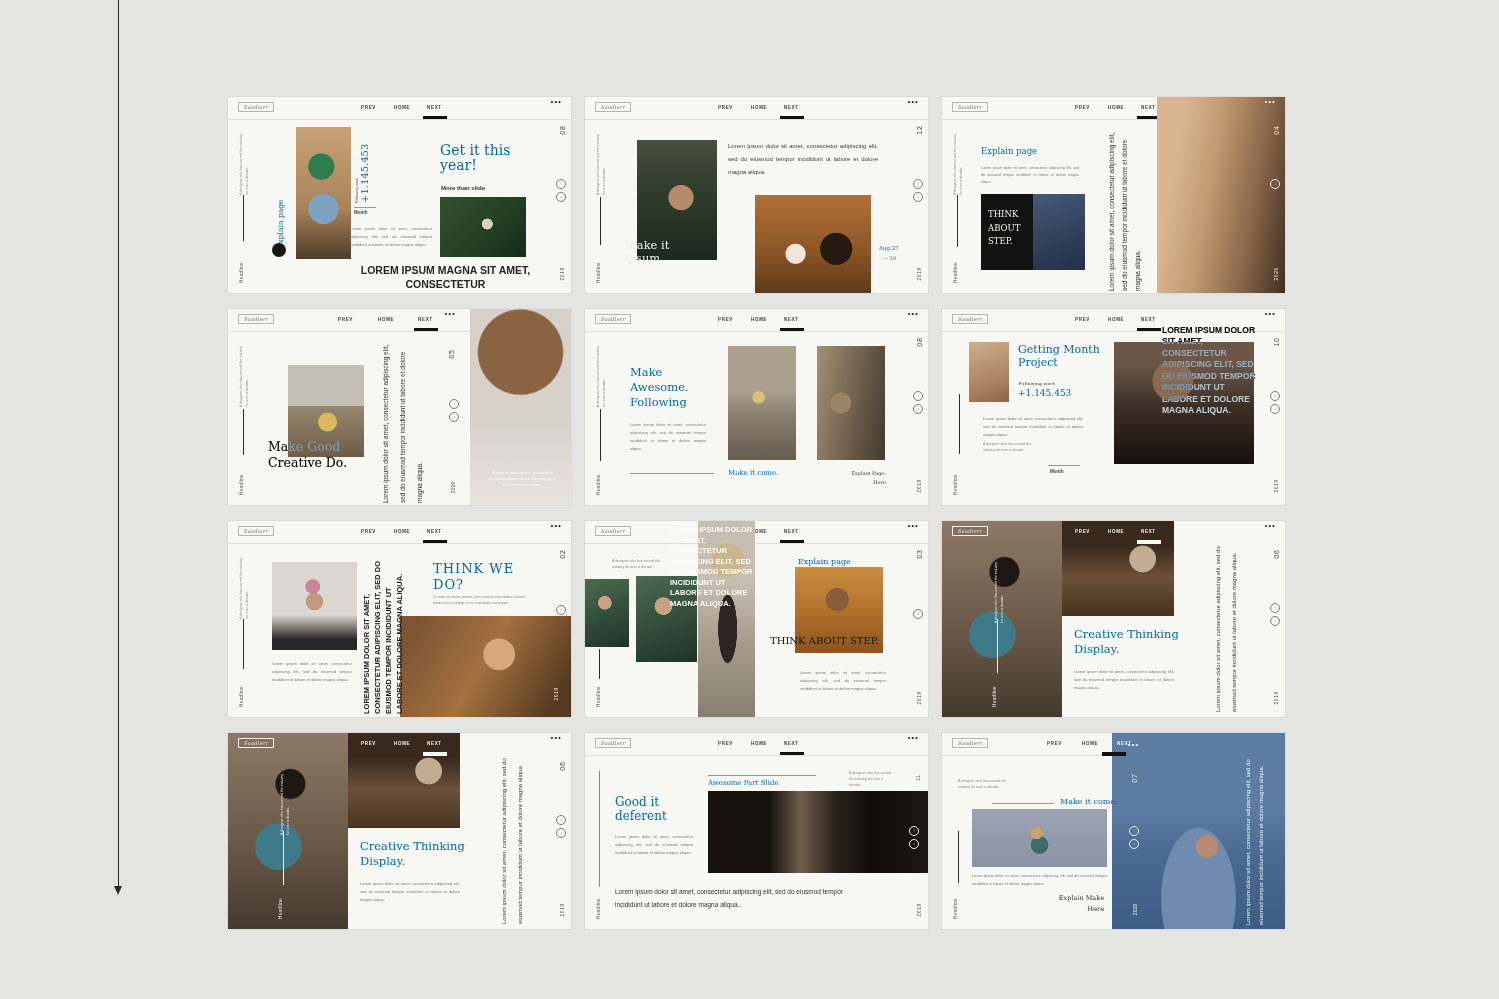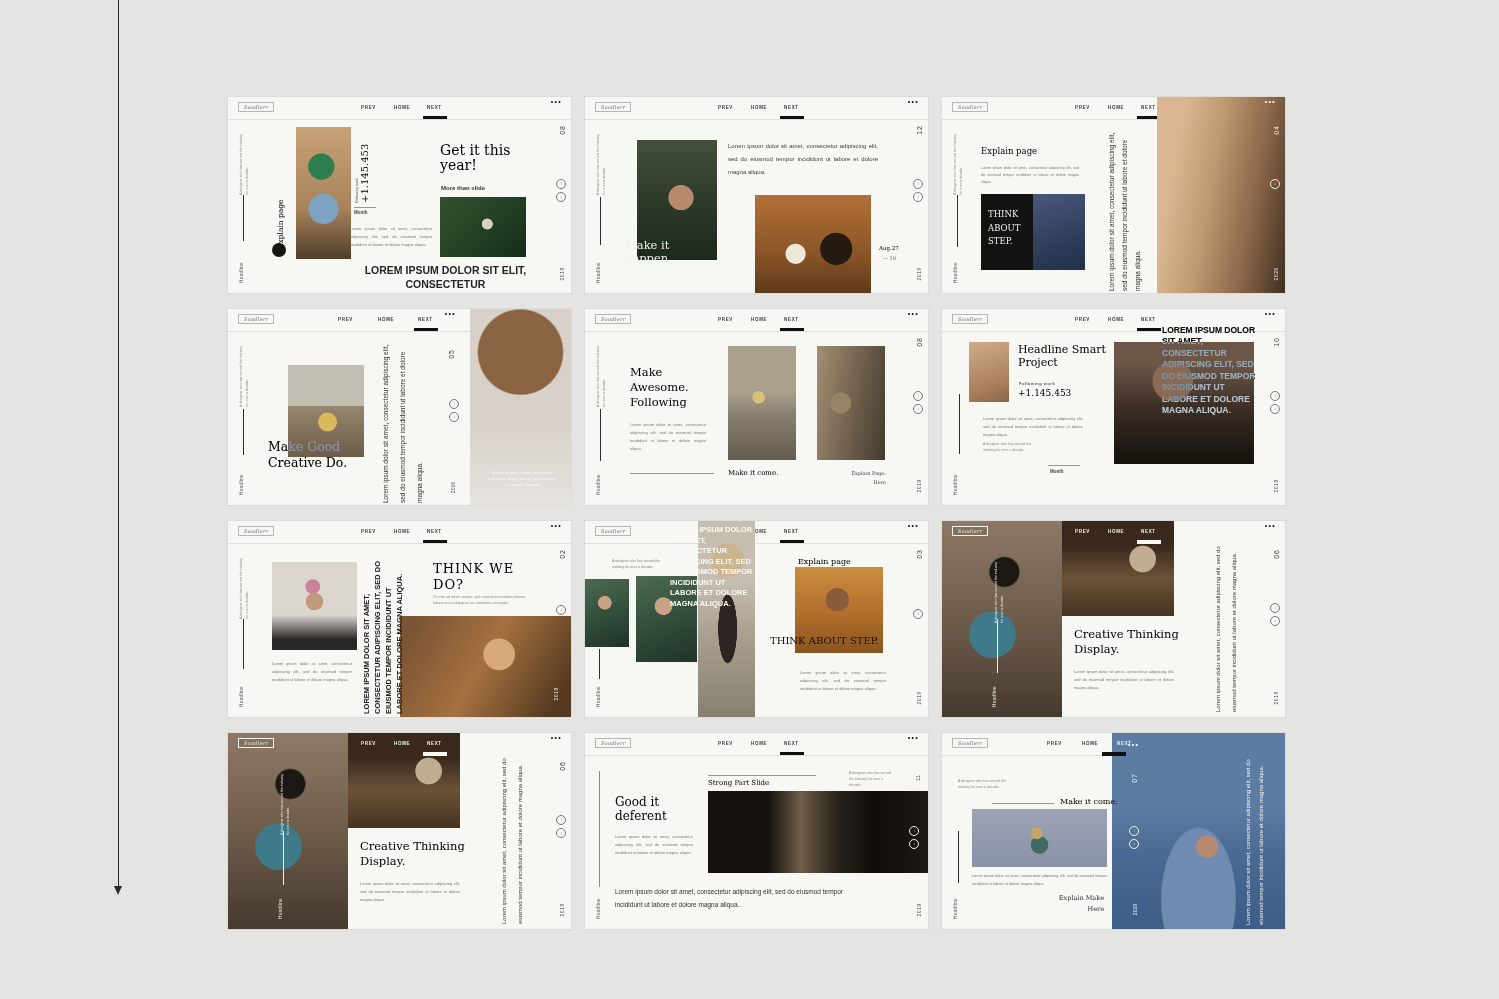--- a/index.html
+++ b/index.html
@@ -37,21 +37,21 @@
   .w .ric,.ric.w{border-color:#f0f0ee;color:#f0f0ee;}
   .vnum.w,.vyear.w{color:#f5f5f3;}
   
   .vnote{left:11px;top:36px;font-size:3.5px;line-height:1.7;color:#8a8a86;height:62px;}
   .vhead{left:11px;bottom:10px;font-size:4.5px;letter-spacing:.4px;color:#555;}
   .vrule{left:15px;width:1px;background:#2e2e2e;}
   
   .tiny{font-size:3.5px;color:#8c8a84;line-height:1.7;}
   .body4{font-size:4px;color:#7c7a73;line-height:2;text-align:justify;}
   .body6{font-size:6px;color:#3f3d38;line-height:2.2;text-align:justify;}
-  .h-serif{color:#000000;}
+  .h-serif{color:#0369a1;}
   .photo{position:absolute;}
   .diff{mix-blend-mode:difference;color:#ffffff;}
   
   .p1a{background:radial-gradient(circle at 46% 30%,#2e7d4f 0 13%,rgba(0,0,0,0) 14%),
        radial-gradient(circle at 50% 62%,#7ea3c2 0 17%,rgba(0,0,0,0) 18%),
        linear-gradient(180deg,#c8a376,#a8825a 62%,#4f3d2b);}
   .p1b{background:radial-gradient(circle at 55% 45%,#d8d2c2 0 9%,rgba(0,0,0,0) 10%),
        linear-gradient(135deg,#33502d,#234023 55%,#152c18);}
   .p2a{background:radial-gradient(circle at 55% 48%,#b68a6a 0 16%,rgba(0,0,0,0) 17%),
        linear-gradient(180deg,#44503a,#2c3828 55%,#1c291d);}
@@ -123,21 +123,21 @@
       <div class="abs circle-dot" style="left:44px;top:146px;width:14px;height:14px"></div>
       <div class="photo p1a" style="left:68px;top:30px;width:55px;height:132px"></div>
       <span class="abs v tiny" style="left:126px;top:58px;height:48px;font-size:3.8px;color:#555">Following work</span>
       <span class="abs v serif h-serif" style="left:131px;top:30px;height:76px;font-size:10px">+1.145.453</span>
       <div class="abs thinline" style="left:126px;top:110px;width:22px"></div>
       <span class="abs" style="left:126px;top:113px;font-size:4.5px;font-weight:bold;color:#444">Month</span>
       <div class="abs body4" style="left:122px;top:128px;width:82px">Lorem ipsum dolor sit amet, consectetur adipiscing elit, sed do eiusmod tempor incididunt ut labore et dolore magna aliqua.</div>
       <div class="abs serif h-serif" style="left:212px;top:46px;width:92px;font-size:14px;line-height:1.05">Get it this year!</div>
       <span class="abs" style="left:213px;top:88px;font-size:6px;font-weight:bold;color:#333">More than slide</span>
       <div class="photo p1b" style="left:212px;top:100px;width:86px;height:60px"></div>
-      <div class="abs" style="left:125px;top:167px;width:185px;font-size:10.5px;font-weight:bold;color:#242424;text-align:center;line-height:1.3">LOREM IPSUM DOLOR SIT ELIT, CONSECTETUR</div>
+      <div class="abs" style="left:125px;top:167px;width:185px;font-size:10.5px;font-weight:bold;color:#242424;text-align:center;line-height:1.3">LOREM IPSUM MAGNA SIT AMET, CONSECTETUR</div>
       <span class="abs v vnum">08</span>
       <div class="abs rail-icons">
           <span class="ric">↑</span>
           <span class="ric">↓</span>
         </div>
       <span class="abs v vyear">2019</span>
     </div>
 
     <div class="slide">
       <span class="abs logo serif">Saadlerr</span>
@@ -146,21 +146,21 @@
       <span class="abs nav-item" style="left:199px">NEXT</span>
       <span class="abs nav-underline"></span>
       <span class="abs dots">•••</span>
       <div class="abs sep"></div>
       <span class="abs v vnote">A designer who has served the industry for over a decade.</span>
       <div class="abs vrule" style="top:100px;height:48px"></div>
       <span class="abs v vhead">Headline</span>
       <div class="photo p2a" style="left:52px;top:43px;width:80px;height:120px"></div>
       <div class="abs body6" style="left:143px;top:43px;width:150px">Lorem ipsum dolor sit amet, consectetur adipiscing elit, sed do eiusmod tempor incididunt ut labore et dolore magna aliqua.</div>
       <div class="photo p2b" style="left:170px;top:98px;width:116px;height:98px"></div>
-      <div class="abs serif" style="left:40px;top:142px;width:80px;font-size:11.5px;line-height:1.1;color:#f2efe9">Make it happen</div>
+      <div class="abs serif" style="left:40px;top:142px;width:80px;font-size:11.5px;line-height:1.1;color:#f2efe9">Make it ipsum</div>
       <span class="abs serif h-serif" style="left:294px;top:148px;font-size:5.5px">Aug.27</span>
       <span class="abs serif" style="left:298px;top:158px;font-size:5px;color:#555">— 19</span>
       <span class="abs v vnum">12</span>
       <div class="abs rail-icons">
           <span class="ric">↑</span>
           <span class="ric">↓</span>
         </div>
       <span class="abs v vyear">2019</span>
     </div>
 
@@ -244,21 +244,21 @@
       <span class="abs logo serif">Saadlerr</span>
       <span class="abs nav-item" style="left:133px">PREV</span>
       <span class="abs nav-item" style="left:166px">HOME</span>
       <span class="abs nav-item" style="left:199px">NEXT</span>
       <span class="abs nav-underline"></span>
       <span class="abs dots">•••</span>
       <div class="abs sep"></div>
       <div class="abs vrule" style="left:17px;top:85px;height:60px"></div>
       <span class="abs v vhead">Headline</span>
       <div class="photo p6a" style="left:27px;top:33px;width:40px;height:60px"></div>
-      <div class="abs serif h-serif" style="left:76px;top:34px;width:95px;font-size:11px;line-height:1.2">Headline Smart Project</div>
+      <div class="abs serif h-serif" style="left:76px;top:34px;width:95px;font-size:11px;line-height:1.2">Getting Month Project</div>
       <span class="abs" style="left:77px;top:72px;font-size:4px;font-weight:bold;letter-spacing:.5px;color:#555">Following work</span>
       <span class="abs serif h-serif" style="left:76px;top:79px;font-size:9px">+1.145.453</span>
       <div class="abs body4" style="left:41px;top:106px;width:100px">Lorem ipsum dolor sit amet, consectetur adipiscing elit, sed do eiusmod tempor incididunt ut labore et dolore magna aliqua.</div>
       <div class="abs tiny" style="left:41px;top:133px;width:55px">A designer who has served the industry for over a decade.</div>
       <div class="abs thinline" style="left:106px;top:156px;width:32px"></div>
       <span class="abs" style="left:108px;top:160px;font-size:4.5px;font-weight:bold;color:#444">Month</span>
       <div class="photo p6b" style="left:172px;top:33px;width:140px;height:122px"></div>
       <div class="abs diff" style="left:220px;top:16px;width:96px;font-size:8.5px;font-weight:bold;line-height:1.35">LOREM IPSUM DOLOR SIT AMET, CONSECTETUR ADIPISCING ELIT, SED DO EIUSMOD TEMPOR INCIDIDUNT UT LABORE ET DOLORE MAGNA ALIQUA.</div>
       <span class="abs v vnum">10</span>
       <div class="abs rail-icons">
@@ -369,21 +369,21 @@
       <span class="abs nav-item" style="left:166px">HOME</span>
       <span class="abs nav-item" style="left:199px">NEXT</span>
       <span class="abs nav-underline"></span>
       <span class="abs dots">•••</span>
       <div class="abs sep"></div>
       <div class="abs vrule" style="left:14px;top:38px;height:116px;background:#8a8a86"></div>
       <span class="abs v vhead">Headline</span>
       <div class="abs serif h-serif" style="left:30px;top:62px;width:72px;font-size:12px;line-height:1.2">Good it deferent</div>
       <div class="abs body4" style="left:30px;top:100px;width:78px">Lorem ipsum dolor sit amet, consectetur adipiscing elit, sed do eiusmod tempor incididunt ut labore et dolore magna aliqua.</div>
       <div class="abs thinline" style="left:123px;top:42px;width:108px"></div>
-      <span class="abs serif h-serif" style="left:123px;top:46px;font-size:7px">Strong Part Slide</span>
+      <span class="abs serif h-serif" style="left:123px;top:46px;font-size:7px">Awesome Part Slide</span>
       <div class="abs tiny" style="left:264px;top:38px;width:44px">A designer who has served the industry for over a decade.</div>
       <span class="abs v" style="right:7px;top:42px;font-size:5.5px;color:#2a2a2a">11</span>
       <div class="photo p11" style="left:123px;top:58px;width:220px;height:82px"></div>
       <div class="abs" style="right:9px;top:93px;display:flex;flex-direction:column;gap:3px">
           <span class="ric w">↑</span>
           <span class="ric w">↓</span>
         </div>
       <div class="abs" style="left:30px;top:152px;width:235px;font-size:6.5px;line-height:2;color:#33312c">Lorem ipsum dolor sit amet, consectetur adipiscing elit, sed do eiusmod tempor incididunt ut labore et dolore magna aliqua..</div>
       <span class="abs v vyear">2019</span>
     </div>

